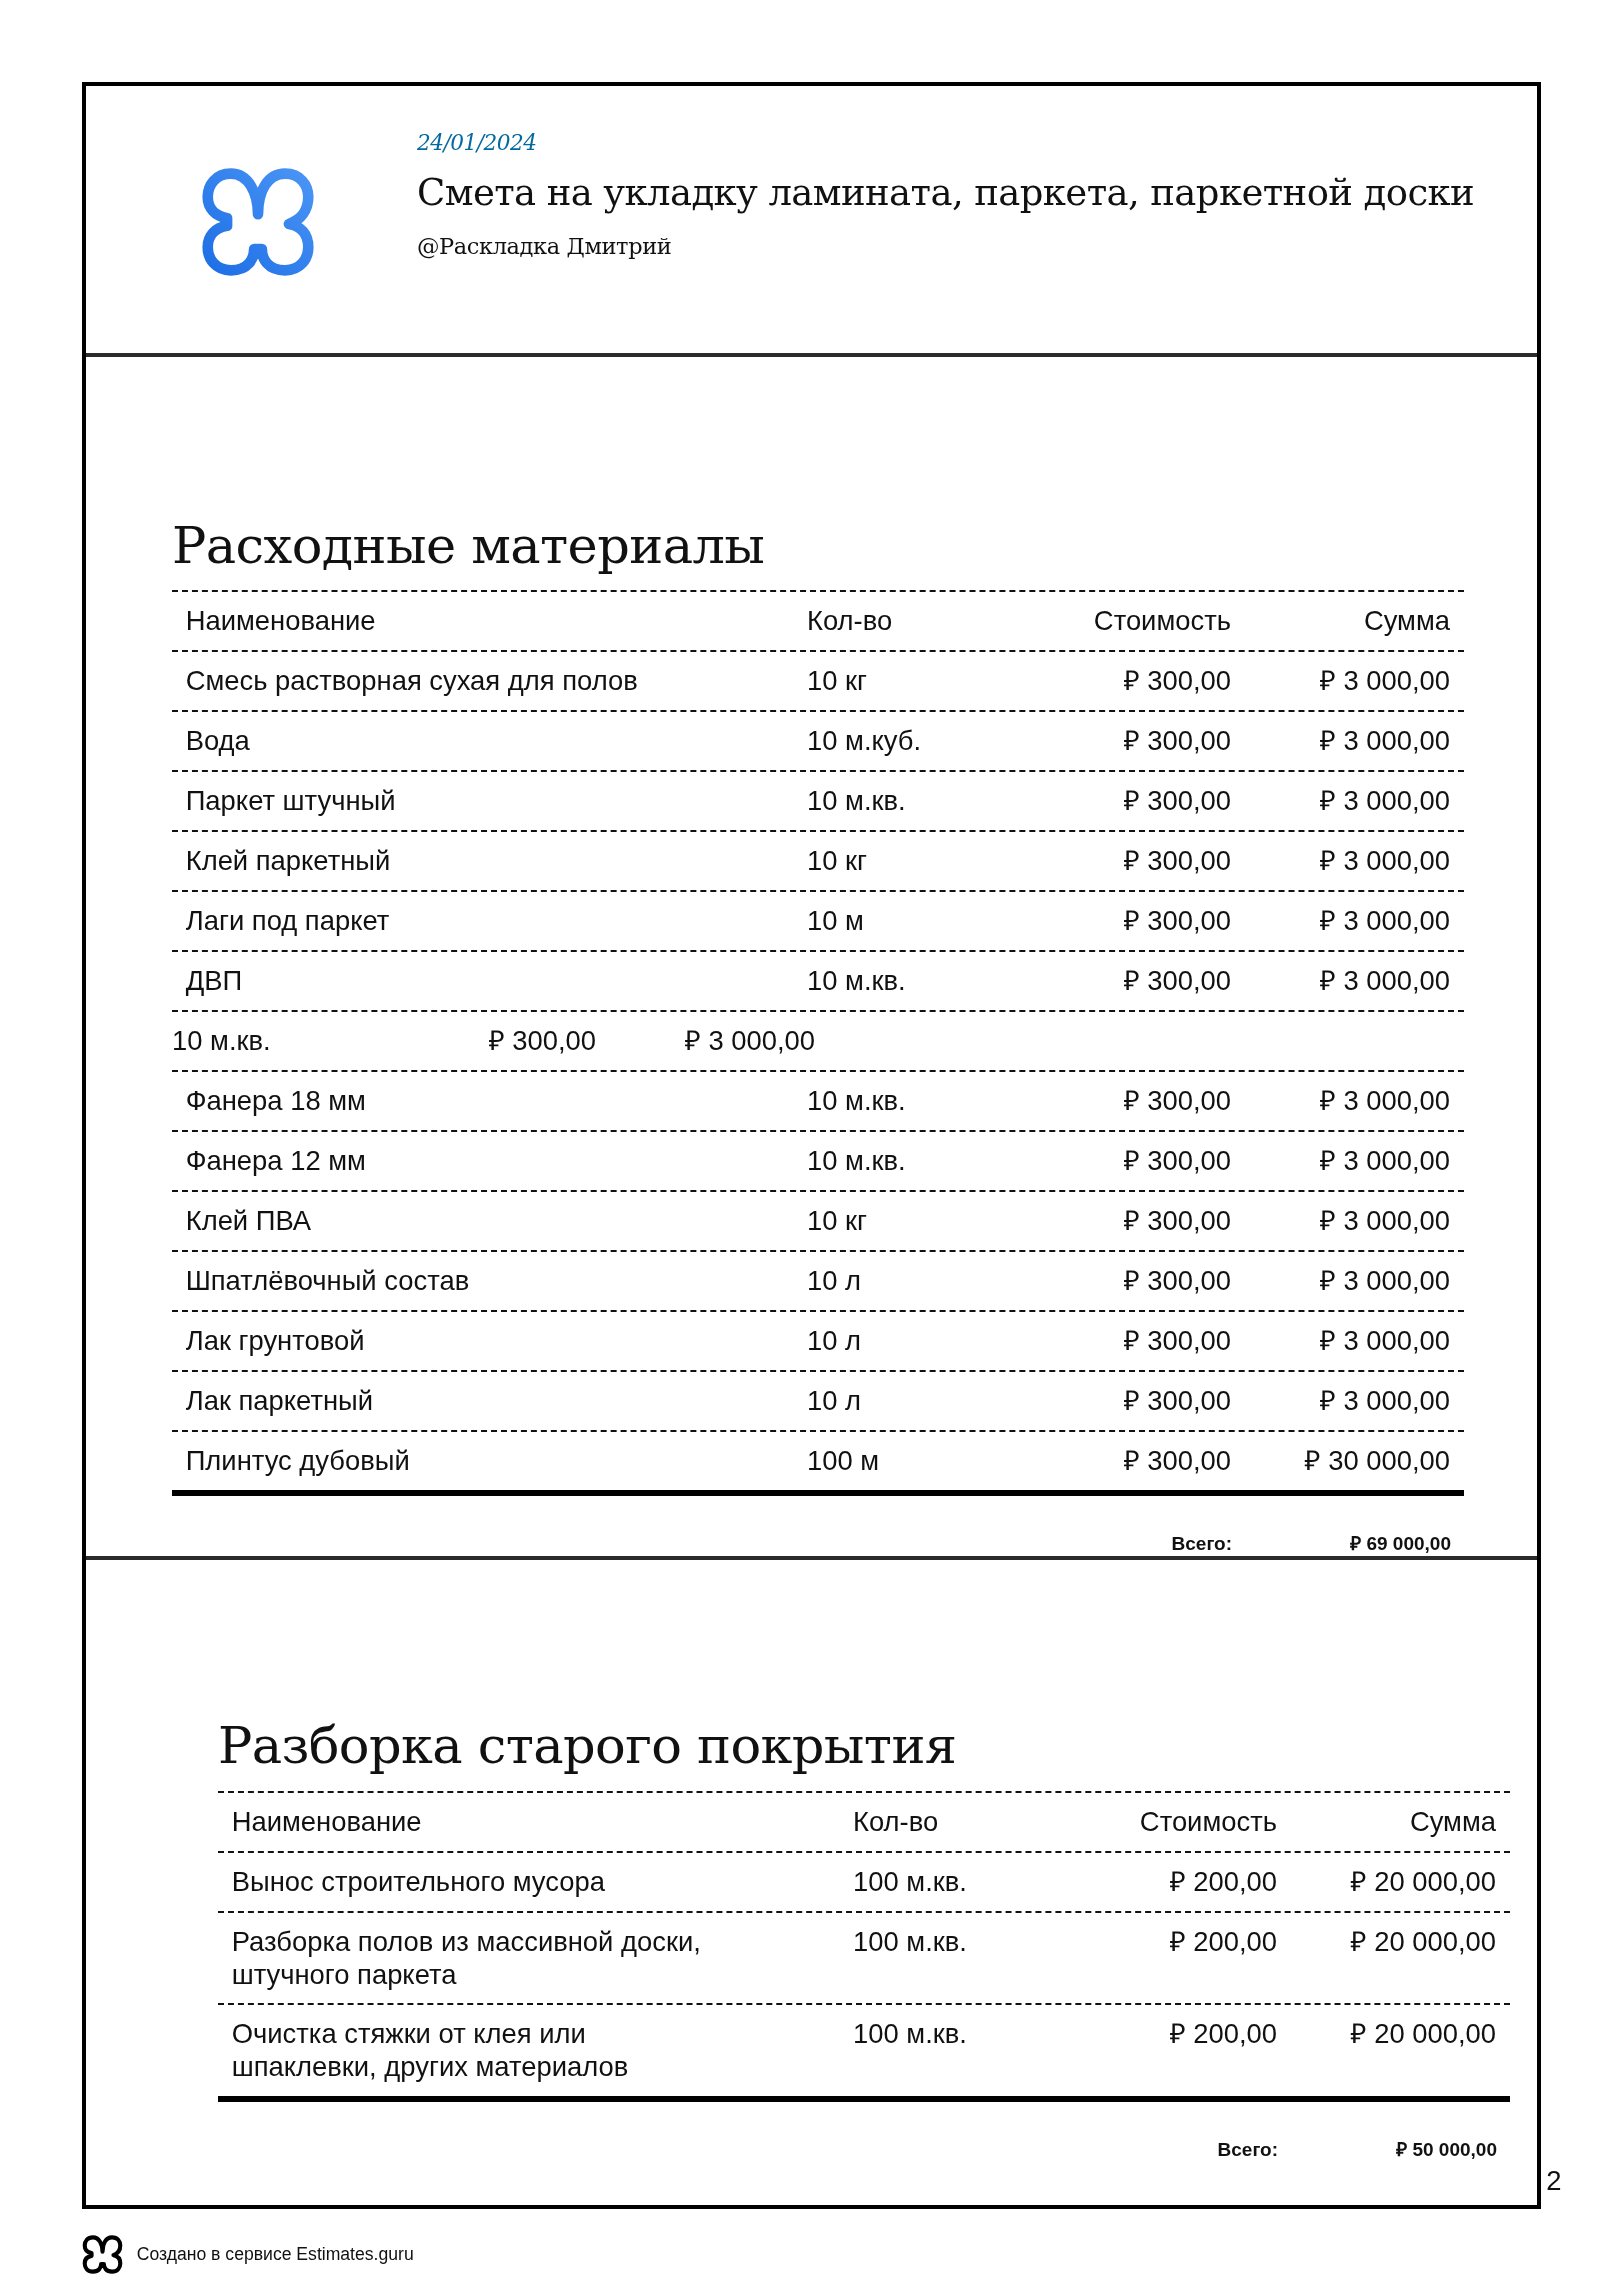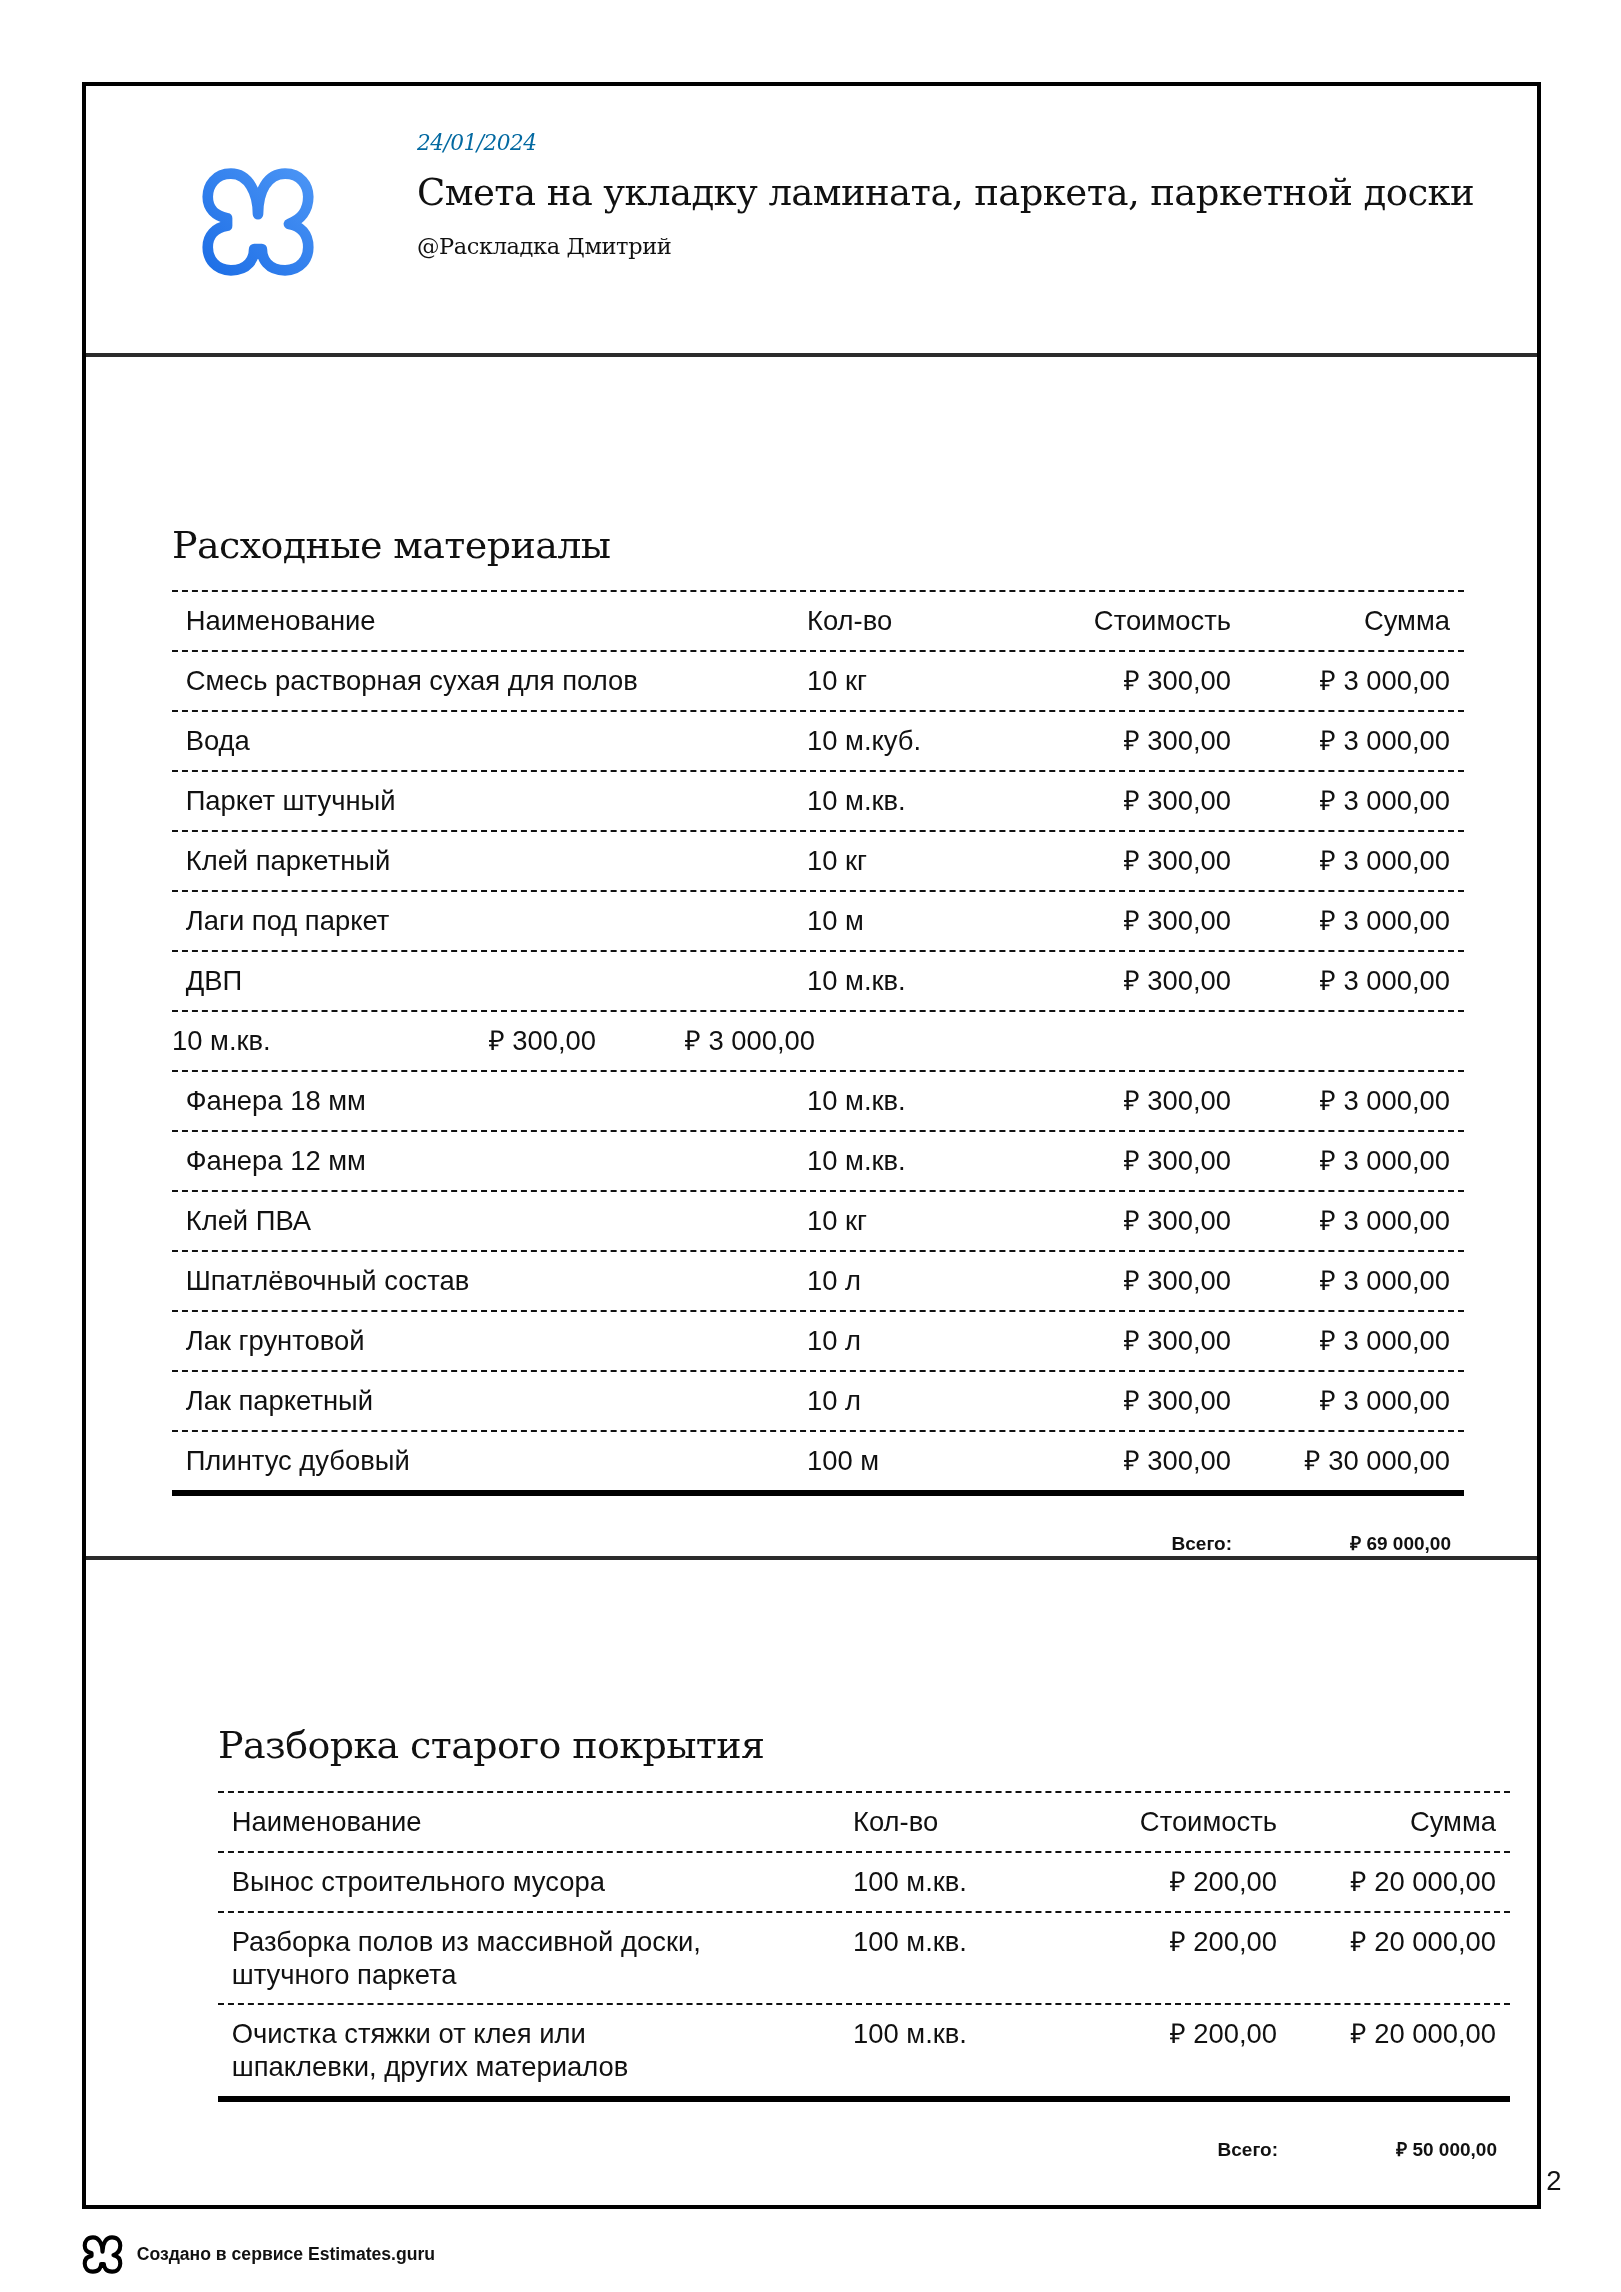--- a/index.html
+++ b/index.html
@@ -16,21 +16,21 @@
   .title { font-family:"DejaVu Serif", serif; font-size:37px; line-height:46px;
            margin-top:13.7px; color:#111; letter-spacing:-0.6px; }
   .author { font-family:"DejaVu Serif", serif; font-size:22.5px; line-height:29px;
             margin-top:15.7px; color:#111; letter-spacing:-0.4px; }
 
   .section { position:absolute; left:0; width:1451px; }
   .sec1 { top:272px; height:1198px; border-bottom:4.9px solid #2b2b2b; }
   .sec2 { top:1474px; height:645px;margin-left:46px; }
 
   .sec-title { position:absolute; left:86px; font-family:"DejaVu Serif", serif;
-               font-size:38px; line-height:49px; color:#111; letter-spacing:-0.6px; }
+               font-size:51px; line-height:49px; color:#111; letter-spacing:-0.6px; }
   .sec1 .sec-title { top:163px; }
   .sec2 .sec-title { top:161px; }
 
   .tbl { position:absolute; left:86px; width:1292px; }
   .sec1 .tbl { top:232px; }
   .sec2 .tbl { top:231px; }
 
   .row { position:relative; border-top:2.9px dashed #111; display:flex;
          font-size:27.4px; line-height:33px; padding:11.8px 0 12.7px 0; box-sizing:border-box; }
   .row.single { height:60px; }
@@ -40,21 +40,21 @@
   .c-sum { width:219px; text-align:right; box-sizing:border-box; }
   .thick { height:5.9px; background:#000; }
   .total-row { display:flex; font-size:19px; line-height:33px; font-weight:bold;
                padding-top:31px; }
   .total-row .spacer { width:812px; }
   .total-row .t-label { width:248px; text-align:right; }
   .total-row .t-val { width:219px; text-align:right; }
 
   .page-num { position:absolute; right:21.6px; bottom:7.8px; font-size:27.4px; line-height:33px; }
 
-  .footer { position:absolute; left:82px; top:2233px; height:43px; display:flex; align-items:center;font-weight:bold; }
+  .footer { position:absolute; left:82px; top:2233px; height:43px; display:flex; align-items:center; }
   .footer .f-logo { width:41px; height:41px; }
   .footer .f-text { margin-left:13.7px; font-size:17.6px; color:#111; }
 </style>
 </head>
 <body>
 
 <div class="frame">
   <div class="header">
     <svg class="logo" viewBox="0 0 120 120">
       <defs>

